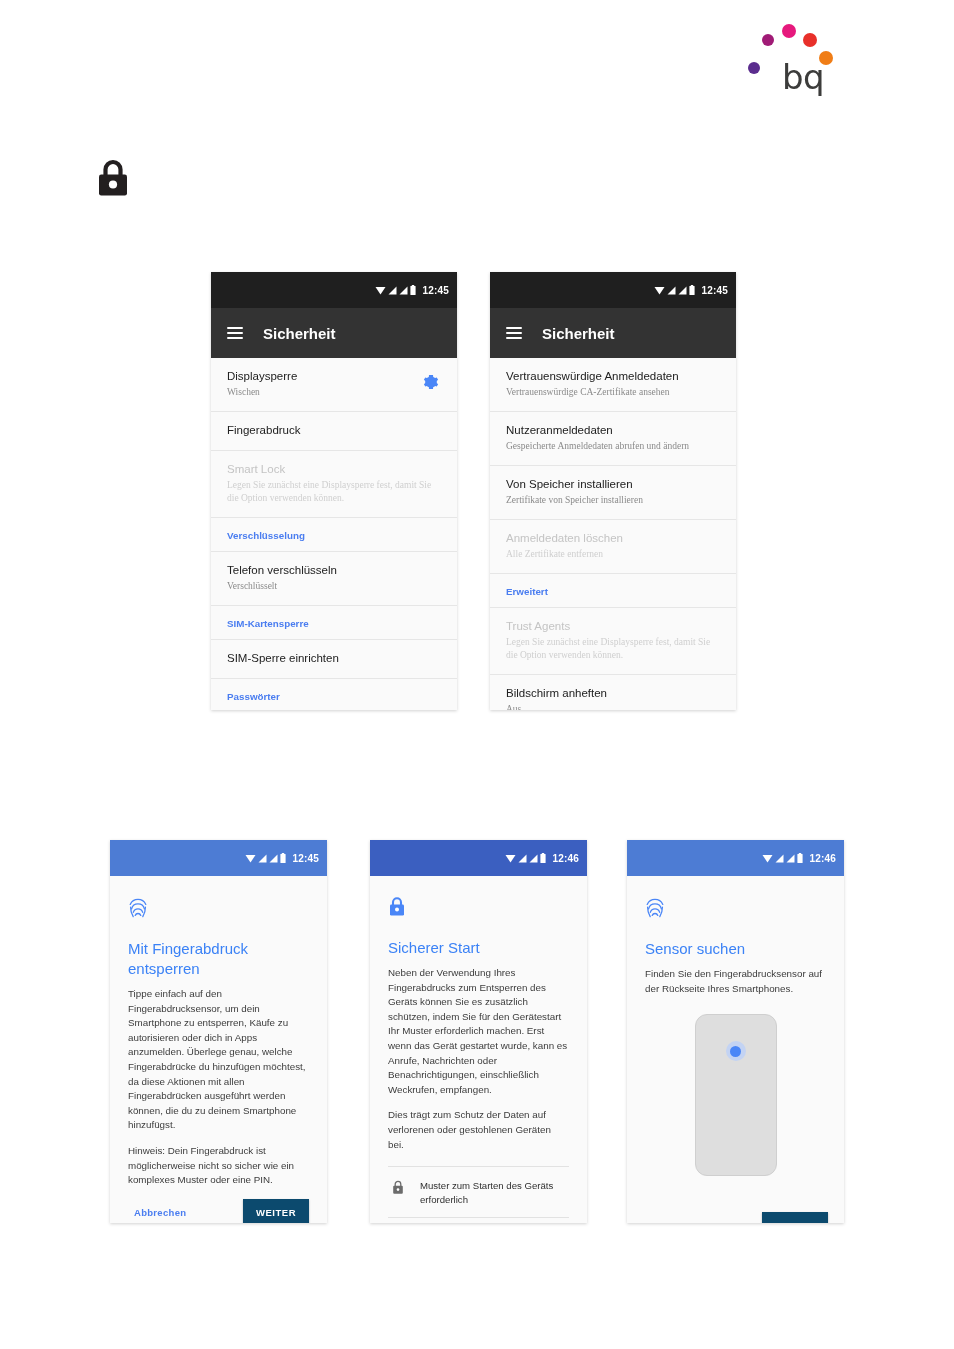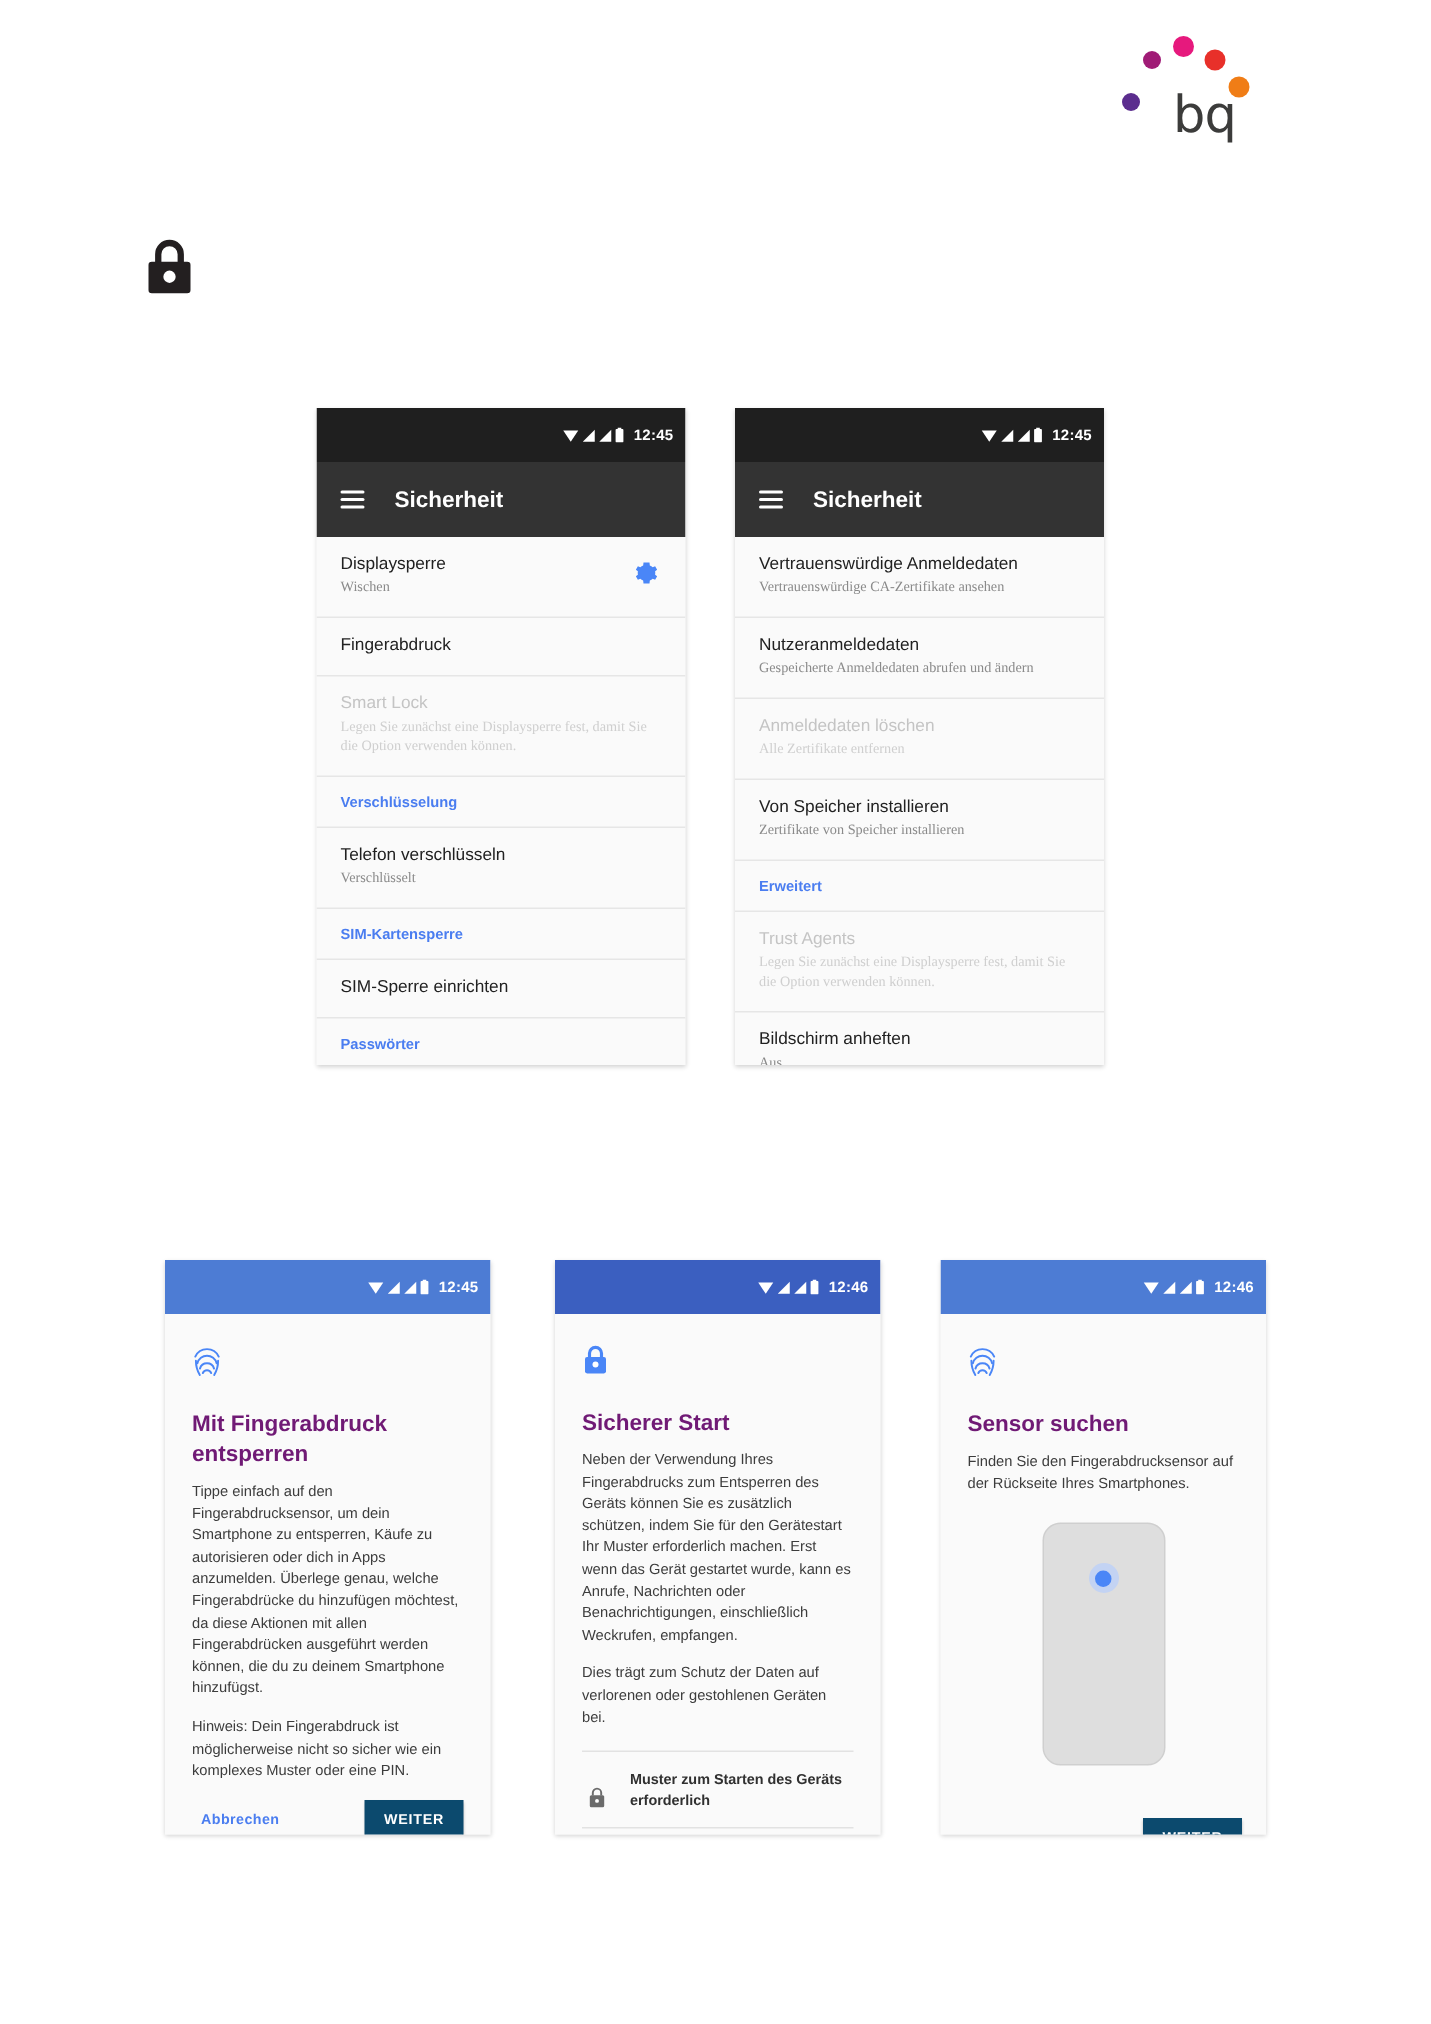--- a/index.html
+++ b/index.html
@@ -67,39 +67,38 @@
     padding:12px 16px 10px 16px;
     font-size:9.8px; color:#4a7df0; font-weight:bold;
     border-bottom:1px solid #e6e6e6;
   }
   .section-header.nodiv { border-bottom:none; }
   .gear { position:absolute; right:18px; top:16px; width:16px; height:16px; }
 
   
   .tut-body { padding:20px 18px 0 18px; background:#fafafa; height:100%; position:relative; }
   .tut-icon { margin-bottom:14px; }
-  .tut-h1 { font-size:15px; color:#701a75; line-height:20px; font-weight:700; margin-bottom:8px;margin-top:17px; }
+  .tut-h1 { font-size:15px; color:#3b82f6; line-height:20px; font-weight:400; margin-bottom:8px;margin-top:17px; }
   .tut-p { font-size:9.8px; color:#3c3c3c; line-height:14.6px; margin:0 0 11px 0; }
   .btn-flat {
     font-size:9.5px; color:#4a7df0; font-weight:bold; letter-spacing:0.3px;
     background:none; border:none; padding:4px 6px; cursor:pointer;
   }
   .btn-raised {
     font-size:9.5px; color:#ffffff; font-weight:bold; letter-spacing:0.5px;
     background:#0c4a6e; border:none; padding:8px 13px; cursor:pointer;
     box-shadow:0 1px 2px rgba(0,0,0,0.25);
   }
   .actions { display:flex; align-items:center; justify-content:space-between; margin-top:4px; }
 
   .opt-list { margin-top:14px; }
   .opt-row {
-    display:flex; align-items:flex-end; gap:14px;
+    display:flex; align-items:flex-start; gap:14px;
     padding:11px 0 11px 2px;
     border-top:1px solid #e2e2e2;
-    font-weight:bold;
   }
   .opt-row .otxt { font-size:9.6px; color:#303030; line-height:13.5px; padding-top:1px; }
   .opt-ico { width:16px; height:18px; flex:0 0 16px; display:flex; align-items:center; justify-content:center; }
 
   .device-illu { display:flex; justify-content:center; margin-top:18px; }
   .device-back {
     width:82px; height:162px; border-radius:12px;
     background:#dedede; border:1px solid #cfcfcf; position:relative;
   }
   .sensor-halo {
@@ -218,27 +217,27 @@
   </div>
   <div class="list">
     <div class="row">
       <div class="t">Vertrauenswürdige Anmeldedaten</div>
       <div class="s">Vertrauenswürdige CA-Zertifikate ansehen</div>
     </div>
     <div class="row">
       <div class="t">Nutzeranmeldedaten</div>
       <div class="s">Gespeicherte Anmeldedaten abrufen und ändern</div>
     </div>
+    <div class="row">
+      <div class="t">Von Speicher installieren</div>
+      <div class="s">Zertifikate von Speicher installieren</div>
+    </div>
     <div class="row disabled">
       <div class="t">Anmeldedaten löschen</div>
       <div class="s">Alle Zertifikate entfernen</div>
-    </div>
-    <div class="row">
-      <div class="t">Von Speicher installieren</div>
-      <div class="s">Zertifikate von Speicher installieren</div>
     </div>
     <div class="section-header">Erweitert</div>
     <div class="row disabled">
       <div class="t">Trust Agents</div>
       <div class="s" style="max-width:210px;">Legen Sie zunächst eine Displaysperre fest, damit Sie die Option verwenden können.</div>
     </div>
     <div class="row">
       <div class="t">Bildschirm anheften</div>
       <div class="s">Aus</div>
     </div>

